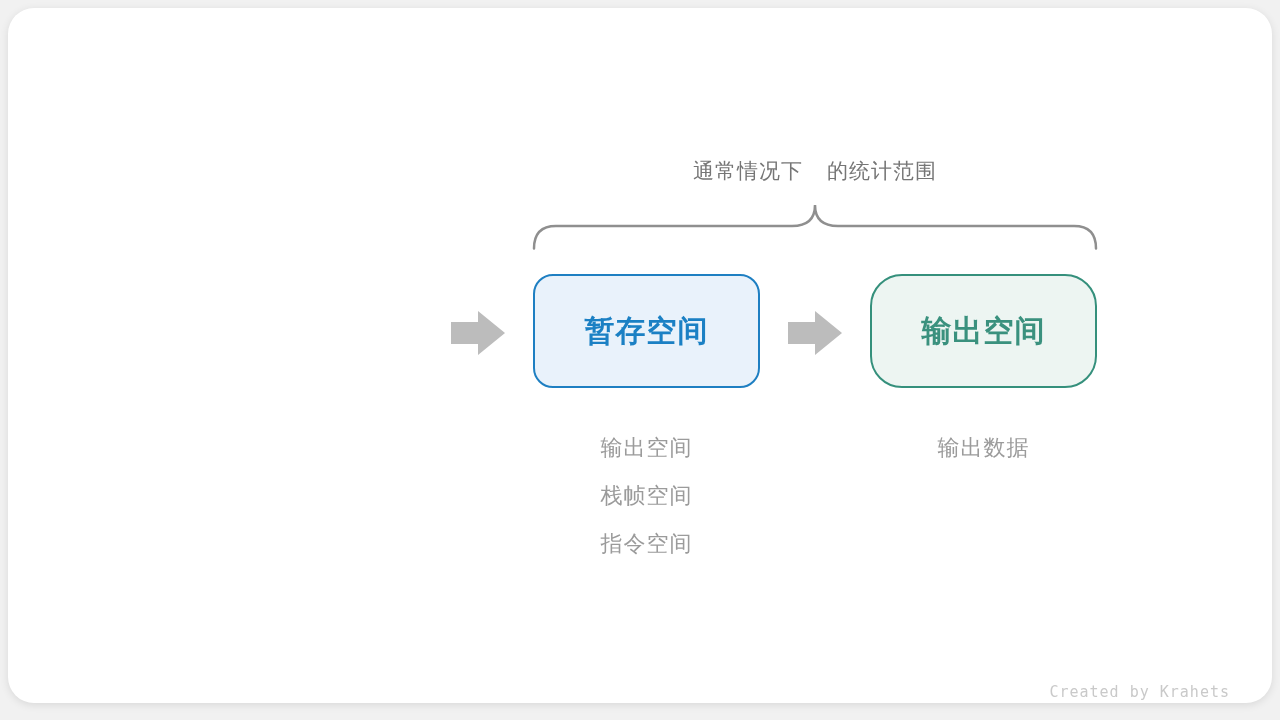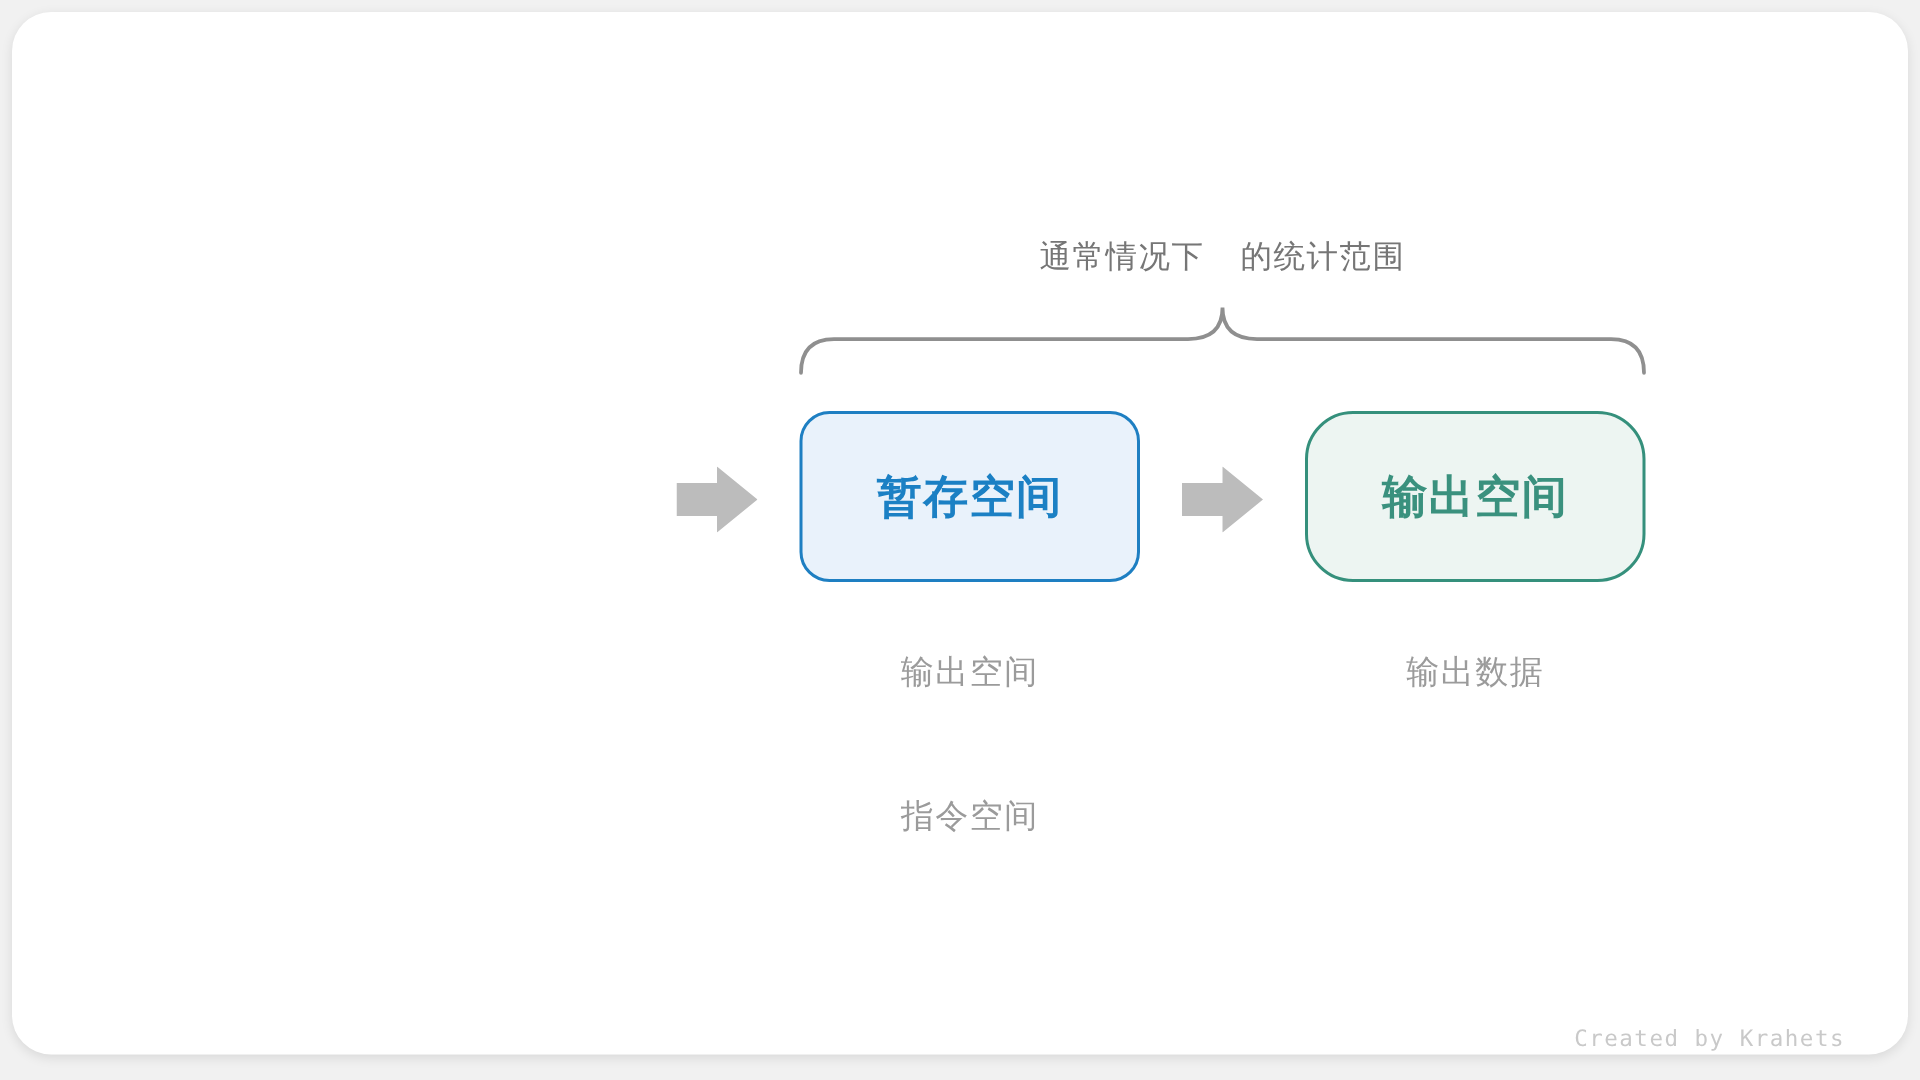--- a/index.html
+++ b/index.html
@@ -131,19 +131,20 @@
   <svg class="arrow arrow-2" viewBox="0 0 54 44">
     <polygon points="0,11 27,11 27,0 54,22 27,44 27,33 0,33" fill="#bcbcbc"></polygon>
   </svg>
 
   <div class="box box-output">
     <span>输出空间</span>
   </div>
 
 
   <div class="note note-col-temp row-0">输出空间</div>
+  <div class="note note-col-temp row-1">栈帧空间</div>
   <div class="note note-col-temp row-2">指令空间</div>
 
   <div class="note note-col-output row-0">输出数据</div>
 
   <div class="credit">Created by Krahets</div>
 
 </div>
 
 </body></html>

